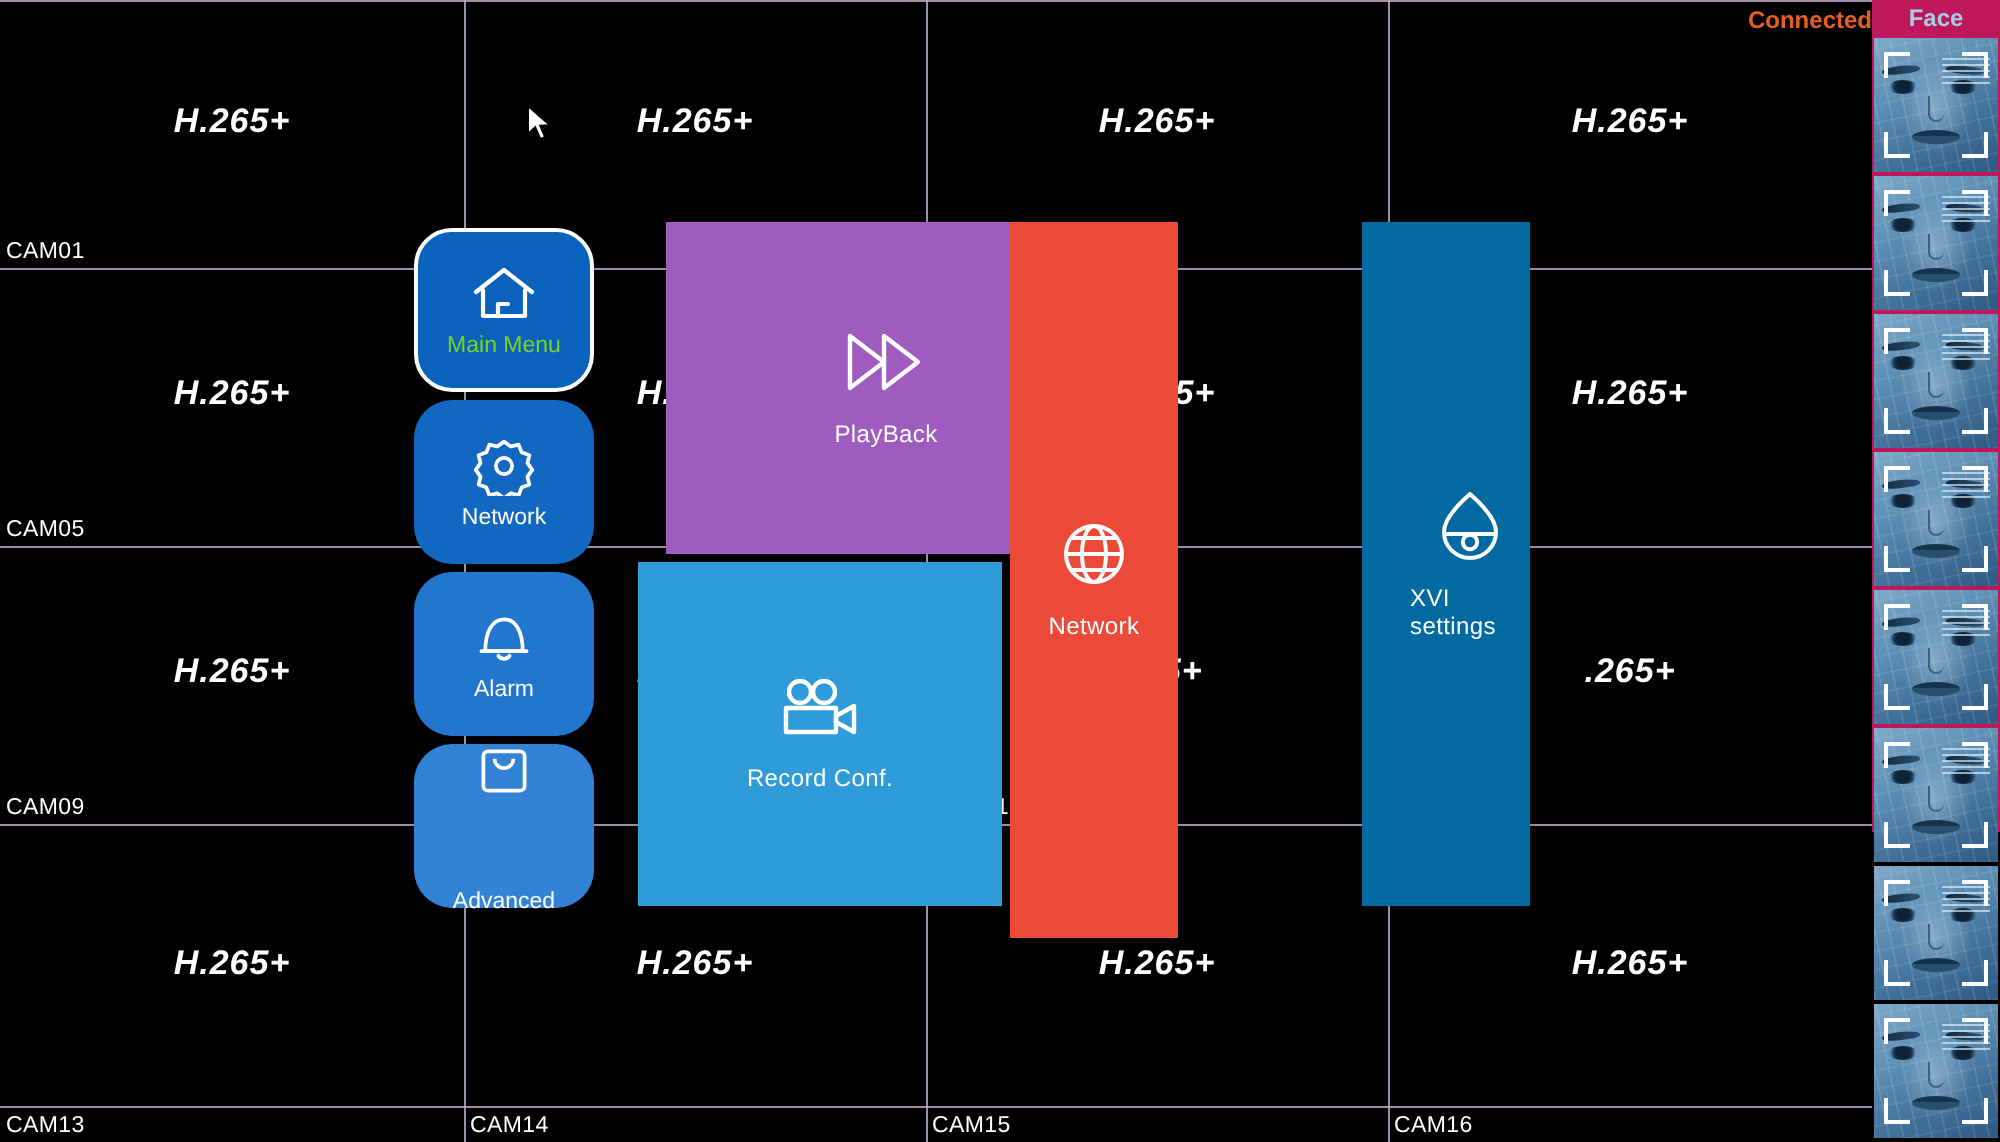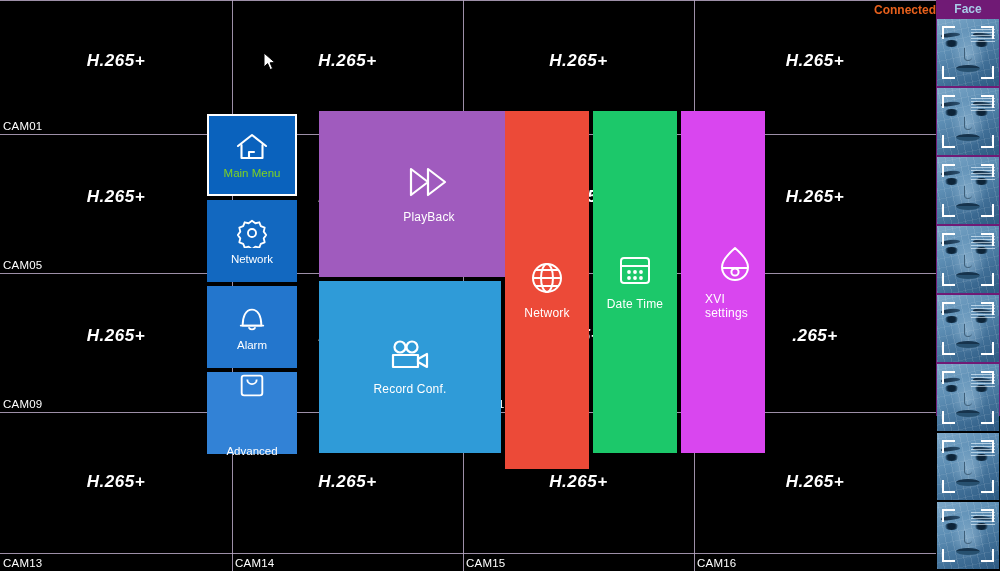--- a/index.html
+++ b/index.html
@@ -32,21 +32,21 @@
   
   #connected-status {
     position:absolute; left:0; top:3px; width:936px;
     text-align:right; color:#e8601c;
     font-size:12px; font-weight:bold; z-index:6;
   }
 
   
   #face-panel {
     position:absolute; right:0; top:0; width:64px; height:416px;
-    background:#701a75; z-index:8;
+    background:#be185d; z-index:8;
   }
   #face-title {
     height:19px; line-height:19px; text-align:center;
     color:#a8cbe8; font-size:12px; font-weight:bold;
   }
   .face-thumb {
     position:relative; width:62px; height:67px; margin:0 1px 2px 1px;
     background:linear-gradient(150deg,#7ea9c9 0%,#5e8fb5 35%,#3f6e96 70%,#2d5a82 100%);
     overflow:hidden;
   }
@@ -92,36 +92,36 @@
   .face-thumb .corner.tl { left:5px; top:7px;  border-right:none; border-bottom:none; }
   .face-thumb .corner.tr { right:5px; top:7px; border-left:none;  border-bottom:none; }
   .face-thumb .corner.bl { left:5px; bottom:7px; border-right:none; border-top:none; }
   .face-thumb .corner.br { right:5px; bottom:7px; border-left:none; border-top:none; }
 
   
   #menu-left { position:absolute; left:207px; top:114px; width:90px; z-index:10; }
   .menu-btn {
     position:relative; width:90px; height:82px; margin-bottom:4px;
     display:flex; flex-direction:column; align-items:center; justify-content:center;
-    color:#fff; cursor:pointer;
+    color:#fff; cursor:pointer;border-radius:19px;
   }
   .menu-btn.selected { border:2px solid #fff; }
   .menu-btn .mlabel { font-size:11.5px; margin-top:5px; }
   .menu-btn.selected .mlabel { color:#7ed321; }
   .menu-btn svg { display:block; }
 
   
   #menu-tiles { position:absolute; left:316px; top:108px; width:473px; height:348px; z-index:10; }
   .tile {
     position:absolute; display:flex; flex-direction:column;
     align-items:center; justify-content:center;
     color:#fff; cursor:pointer;
   }
   .tile .tlabel { font-size:12px; margin-top:7px; letter-spacing:.2px; }
-  #tile-playback  { left:3px;   top:3px;   width:220px; height:166px; background:#a05bbe; }
+  #tile-playback  { left:17px;   top:3px;   width:220px; height:166px; background:#a05bbe; }
   #tile-record    { left:3px;   top:173px; width:182px; height:172px; background:#2f9bd8; }
   #tile-network   { left:189px; top:3px;   width:84px;  height:358px; background:#ec4a38; }
   #tile-datetime  { left:277px; top:3px;   width:84px;  height:342px; background:#1cc86a; }
   #tile-xvi       { left:365px; top:3px;   width:84px;  height:342px; background:#70807f; }
   #menu-tiles .tile-inner { display:flex; flex-direction:column; align-items:center; }
 
   
   #mouse-cursor { position:absolute; left:263px; top:52px; z-index:40; pointer-events:none; }
 </style>
 </head>
@@ -414,39 +414,22 @@
           <svg width="34" height="34" viewBox="0 0 34 34" fill="none" stroke="#fff" stroke-width="2">
             <circle cx="17" cy="17" r="14"></circle>
               <ellipse cx="17" cy="17" rx="6" ry="14"></ellipse>
             <path d="M3 17h28M5.6 9h22.8M5.6 25h22.8"></path>
           </svg>
         </span>
         <span class="tlabel">Network</span>
       </div>
     </div>
 
-    <div class="tile" id="tile-datetime" style="background: rgb(28, 200, 106);">
-      <div class="tile-inner">
-        <span>
-          <svg width="34" height="32" viewBox="0 0 34 32" fill="none" stroke="#fff" stroke-width="2" stroke-linejoin="round">
-            <rect x="3" y="4" width="28" height="25" rx="3"></rect>
-              <path d="M3 12h28"></path>
-            <circle cx="11" cy="18" r="1.9" fill="#fff" stroke="none"></circle>
-            <circle cx="17" cy="18" r="1.9" fill="#fff" stroke="none"></circle>
-            <circle cx="23" cy="18" r="1.9" fill="#fff" stroke="none"></circle>
-            <circle cx="11" cy="24" r="1.9" fill="#fff" stroke="none"></circle>
-            <circle cx="17" cy="24" r="1.9" fill="#fff" stroke="none"></circle>
-            <circle cx="23" cy="24" r="1.9" fill="#fff" stroke="none"></circle>
-          </svg>
-        </span>
-        <span class="tlabel">Date Time</span>
-      </div>
-    </div>
-
-    <div class="tile" id="tile-xvi" style="background: #d946ef; padding-left: 24px;">
+
+    <div class="tile" id="tile-xvi" style="background: #0369a1; padding-left: 24px;">
       <div class="tile-inner">
         <span>
           <svg width="34" height="36" viewBox="0 0 34 36" fill="none" stroke="#fff" stroke-width="2" stroke-linejoin="round">
             <path d="M17 3 C9 10 4 17 4 22 a13 13 0 0 0 26 0 C30 17 25 10 17 3 Z"></path>
             <path d="M5 23 h24"></path>
               <circle cx="17" cy="27" r="3.6"></circle>
           </svg>
         </span>
         <span class="tlabel">XVI settings</span>
       </div>

